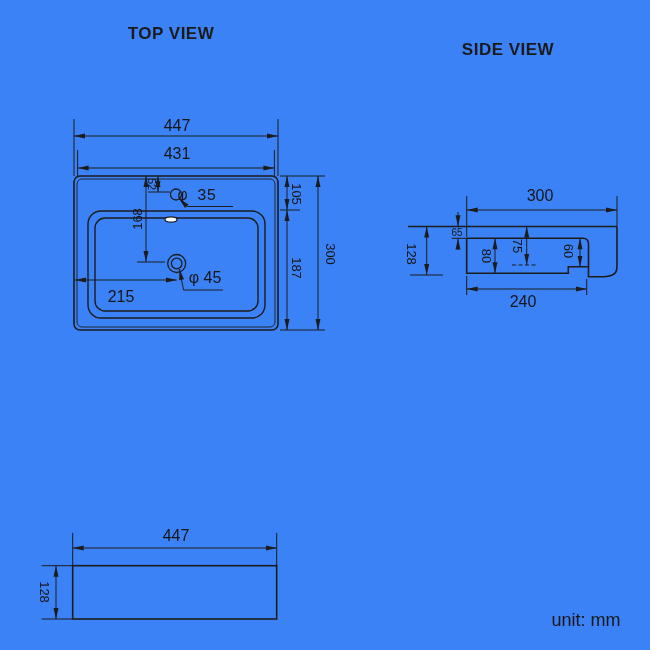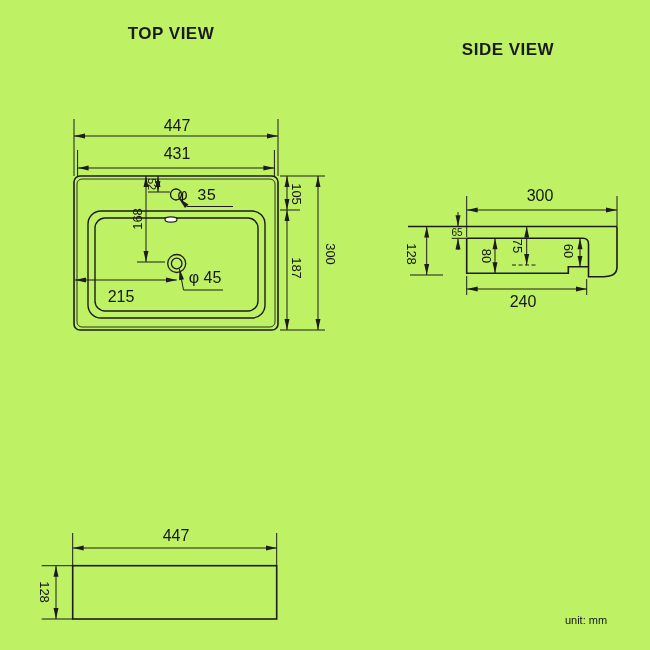--- a/index.html
+++ b/index.html
@@ -1,19 +1,19 @@
 <!DOCTYPE html>
 <html><head>
 <meta charset="utf-8">
 <style>
   html,body{margin:0;padding:0;background:#ffffff;}
   #sheet{
     position:relative;
     width:650px;height:650px;
-    background:#bef264;
+    background:#3b82f6;
     font-family:"Liberation Sans", sans-serif;
     color:#111;
     overflow:hidden;
   }
   #linework{position:absolute;left:0;top:0;}
   .lbl{
     position:absolute;
     white-space:nowrap;
     transform:translate(-50%,-50%);
     font-size:16px;
@@ -24,21 +24,21 @@
     font-size:17px;
     font-weight:bold;
     letter-spacing:0.5px;
     color:#1a1a1a;
   }
   .rot90{transform:translate(-50%,-50%) rotate(90deg);}
   .rot270{transform:translate(-50%,-50%) rotate(-90deg);}
   .small{font-size:10px;}
   .mid{font-size:11px;}
   .dimv{font-size:13px;}
-  .unit{font-size:11px;color:#161616;text-align:right;}
+  .unit{font-size:18px;color:#161616;text-align:right;}
 </style>
 </head>
 <body>
 
 <div id="sheet">
 
   <svg id="linework" width="650" height="650" viewBox="0 0 650 650">
     <defs>
       <marker id="ae" orient="auto" markerWidth="13" markerHeight="8" refX="11" refY="3.5">
         <path d="M0,1 L11,3.5 L0,6 Z" fill="#1c1c1c"></path>

